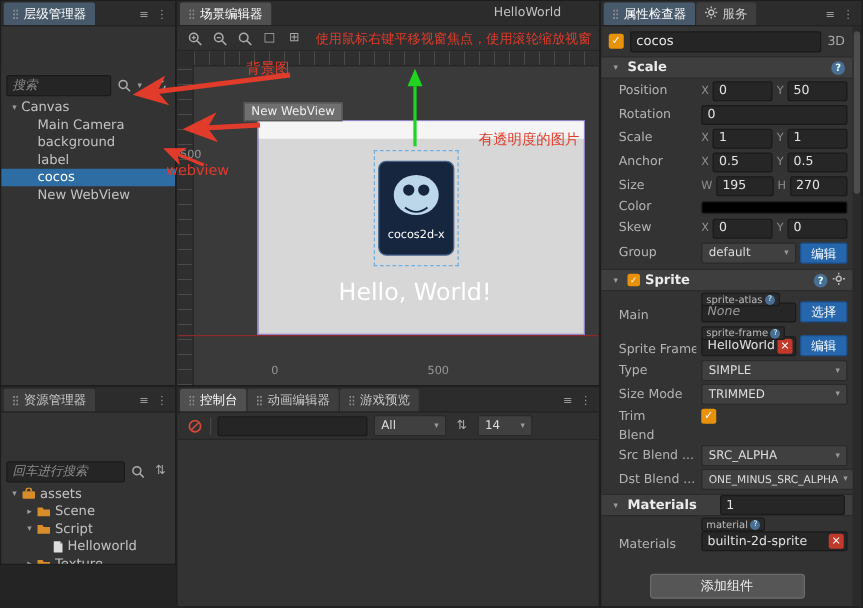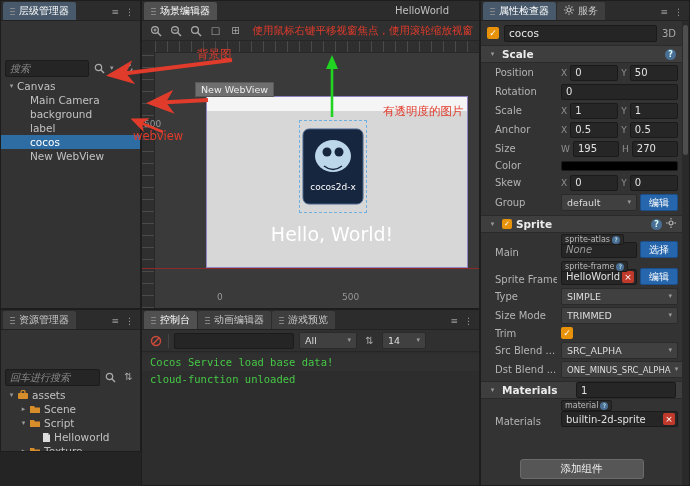--- a/index.html
+++ b/index.html
@@ -348,24 +348,20 @@
     <div class="dd" style="width:58px">
       <span>All</span>
       <span class="caret-mini glyph">▾</span>
     </div>
     <span class="toolbtn glyph" style="font-size:10px">⇅</span>
     <div class="dd" style="width:44px">
       <span>14</span>
       <span class="caret-mini glyph">▾</span>
     </div>
   </div>
-  <div class="logs">
-    <div class="logrow">Cocos Service load base data!</div>
-    <div class="logrow">cloud-function unloaded</div>
-  </div>
 </div>
 
 <div id="inspector" class="panel">
   <div class="tabbar">
     <div class="tab focused">
       <span class="grip"></span>
       <span>属性检查器</span>
     </div>
     <div class="tab">
       <span>
@@ -556,20 +552,23 @@
       </div>
     </div>
 
     <div class="prow" style="height:16px">
       <span class="plabel">Trim</span>
       <div class="pfields">
         <span class="checkbox">✓</span>
       </div>
     </div>
 
+    <div class="prow" style="height:14px">
+      <span class="plabel">Blend</span>
+    </div>
 
     <div class="prow">
       <span class="plabel">Src Blend ...</span>
       <div class="pfields">
         <div class="dd" style="flex:1">
           <span>SRC_ALPHA</span>
           <span class="caret-mini glyph">▾</span>
         </div>
       </div>
     </div>

